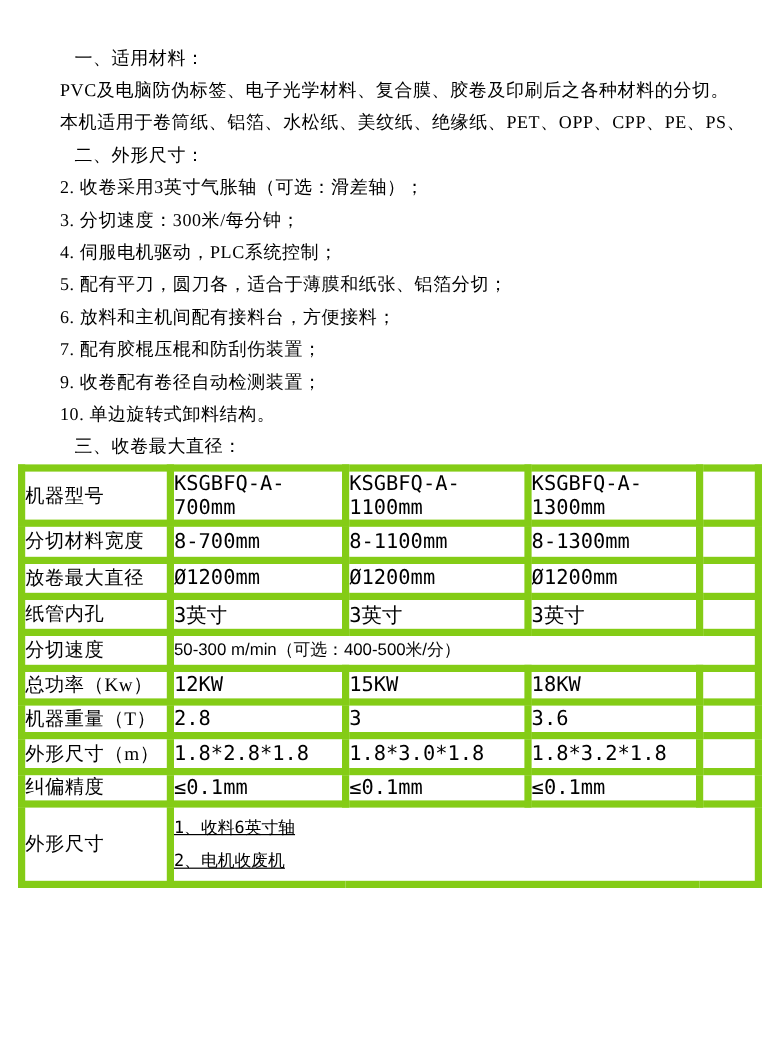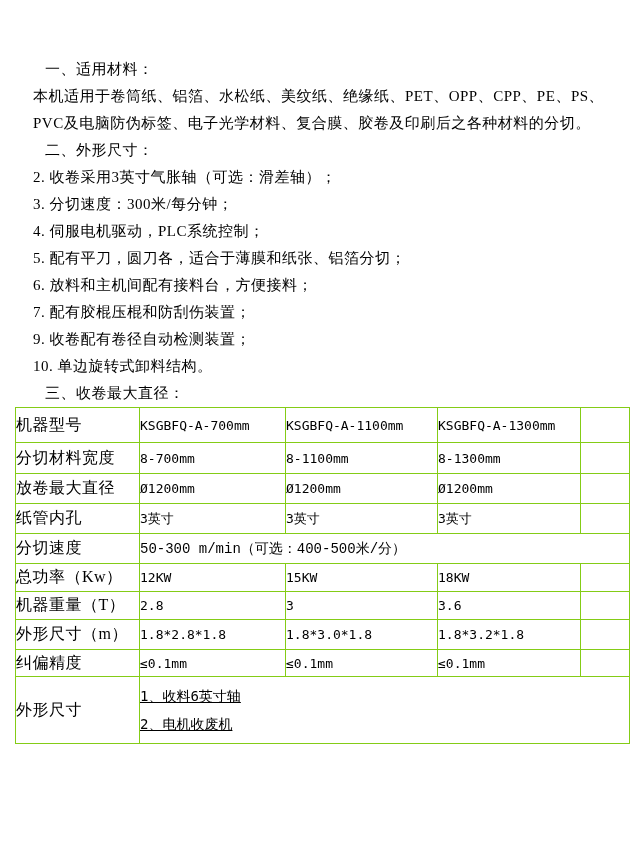--- a/index.html
+++ b/index.html
@@ -8,56 +8,57 @@
     background: #ffffff;
   }
   body {
     width: 640px;
     height: 868px;
     color: #000000;
     font-family: "Liberation Serif", "DejaVu Serif", serif;
     overflow: hidden;
   }
   .text-block {
-    padding: 56px 25px 0 33px;
+    padding: 36px 25px 0 33px;
     font-size: 15px;
     line-height: 27px;
     letter-spacing: 0.5px;
+    margin-left: 17px;
   }
   .text-block p {
     margin: 0;
     white-space: nowrap;
   }
   p.heading {
     padding-left: 12px;
   }
   table.spec {
     border-collapse: collapse;
     table-layout: fixed;
     width: 614px;
     margin: 0 0 0 15px;
   }
   table.spec td {
-    border: 1px solid #84cc16;
+    border: 6px solid #84cc16;
     vertical-align: middle;
     overflow: hidden;
     padding: 0;
   }
   td.label {
     font-size: 16px;
     padding-left: 12px;
     letter-spacing: 0.5px;
   }
   td.val {
     font-family: "DejaVu Sans Mono", "Liberation Mono", monospace;
-    font-size: 13px;
+    font-size: 17px;
     padding-left: 8px;
   }
   td.val-merged-speed {
-    font-family: Liberation Mono, monospace;
+    font-family: Liberation Sans, sans-serif;
     font-size: 14px;
     padding-left: 45px;
   }
   td.val-merged-options {
     font-family: "DejaVu Sans Mono", "Liberation Mono", monospace;
     font-size: 14px;
     padding-left: 8px;
   }
   td.val-merged-options div {
     line-height: 28px;
@@ -74,22 +75,22 @@
   tr.r9  { height: 28px; }
   tr.r10 { height: 30px; }
   tr.r11 { height: 27px; }
   tr.r12 { height: 67px; }
 </style>
 </head>
 <body>
 
 <div class="text-block">
   <p class="heading">一、适用材料：</p>
+  <p class="body-line">PVC及电脑防伪标签、电子光学材料、复合膜、胶卷及印刷后之各种材料的分切。</p>
   <p class="body-line">本机适用于卷筒纸、铝箔、水松纸、美纹纸、绝缘纸、PET、OPP、CPP、PE、PS、</p>
-  <p class="body-line">PVC及电脑防伪标签、电子光学材料、复合膜、胶卷及印刷后之各种材料的分切。</p>
   <p class="heading">二、外形尺寸：</p>
   <p class="body-line">2. 收卷采用3英寸气胀轴（可选：滑差轴）；</p>
   <p class="body-line">3. 分切速度：300米/每分钟；</p>
   <p class="body-line">4. 伺服电机驱动，PLC系统控制；</p>
   <p class="body-line">5. 配有平刀，圆刀各，适合于薄膜和纸张、铝箔分切；</p>
   <p class="body-line">6. 放料和主机间配有接料台，方便接料；</p>
   <p class="body-line">7. 配有胶棍压棍和防刮伤装置；</p>
   <p class="body-line">9. 收卷配有卷径自动检测装置；</p>
   <p class="body-line">10. 单边旋转式卸料结构。</p>
   <p class="heading">三、收卷最大直径：</p>

